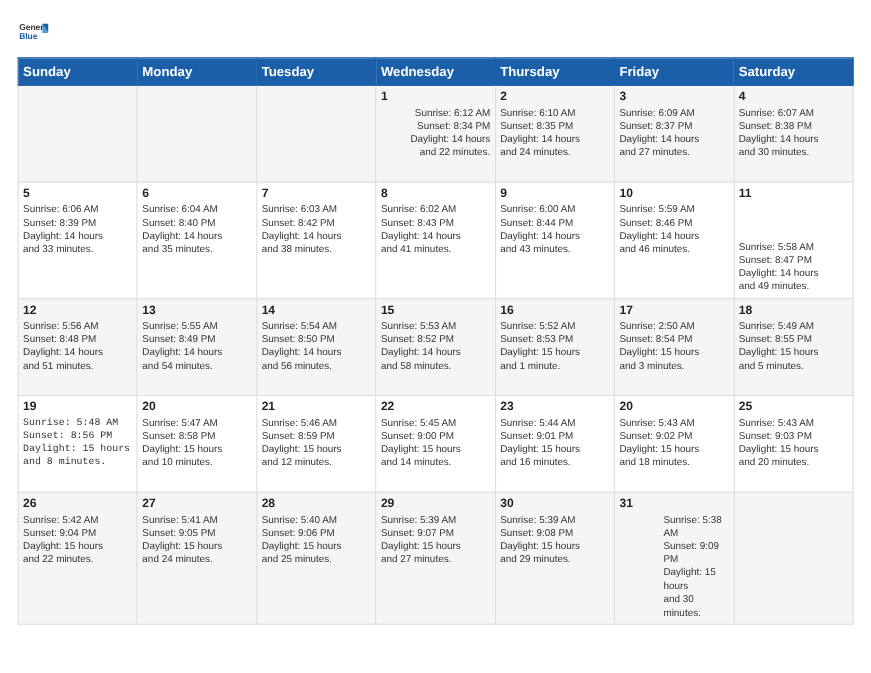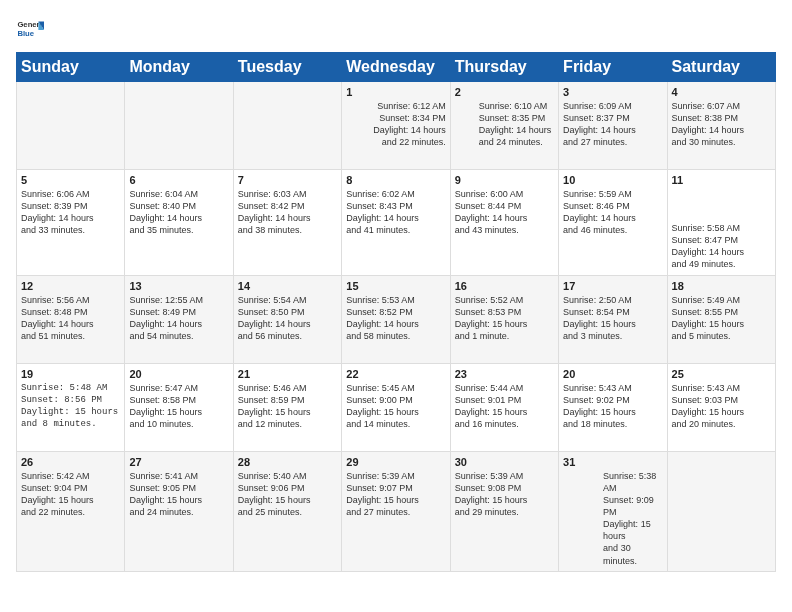--- a/index.html
+++ b/index.html
@@ -41,21 +41,21 @@
       width: 100%;
       border-collapse: collapse;
       table-layout: fixed;
     }
     thead tr {
       background: #1a5fa8;
       color: #fff;
     }
     thead th {
       padding: 5px 4px;
-      font-size: 16px;
+      font-size: 12px;
       font-weight: bold;
       text-align: left;
       border: 1px solid #1a5fa8;
     }
     tbody tr {
       vertical-align: top;
     }
     tbody tr:nth-child(odd) {
       background: #f5f5f5;
     }
@@ -122,21 +122,21 @@
         <td class="empty"></td>
         <td>
           <span class="day-num">1</span>
           <div class="day-info" style="white-space: pre-line; text-align: right;">Sunrise: 6:12 AM
 Sunset: 8:34 PM
 Daylight: 14 hours
 and 22 minutes.</div>
         </td>
         <td>
           <span class="day-num">2</span>
-          <div class="day-info" style="white-space: pre-line; margin-left: 24px;">Sunrise: 6:10 AM
+          <div class="day-info" style="white-space: pre-line;">Sunrise: 6:10 AM
 Sunset: 8:35 PM
 Daylight: 14 hours
 and 24 minutes.</div>
         </td>
         <td>
           <span class="day-num">3</span>
           <div class="day-info" style="white-space: pre-line;">Sunrise: 6:09 AM
 Sunset: 8:37 PM
 Daylight: 14 hours
 and 27 minutes.</div>
@@ -203,21 +203,21 @@
       <tr>
         <td>
           <span class="day-num">12</span>
           <div class="day-info" style="white-space: pre-line;">Sunrise: 5:56 AM
 Sunset: 8:48 PM
 Daylight: 14 hours
 and 51 minutes.</div>
         </td>
         <td>
           <span class="day-num">13</span>
-          <div class="day-info" style="white-space: pre-line;">Sunrise: 12:55 AM
+          <div class="day-info" style="white-space: pre-line;">Sunrise: 5:55 AM
 Sunset: 8:49 PM
 Daylight: 14 hours
 and 54 minutes.</div>
         </td>
         <td>
           <span class="day-num">14</span>
           <div class="day-info" style="white-space: pre-line;">Sunrise: 5:54 AM
 Sunset: 8:50 PM
 Daylight: 14 hours
 and 56 minutes.</div>

